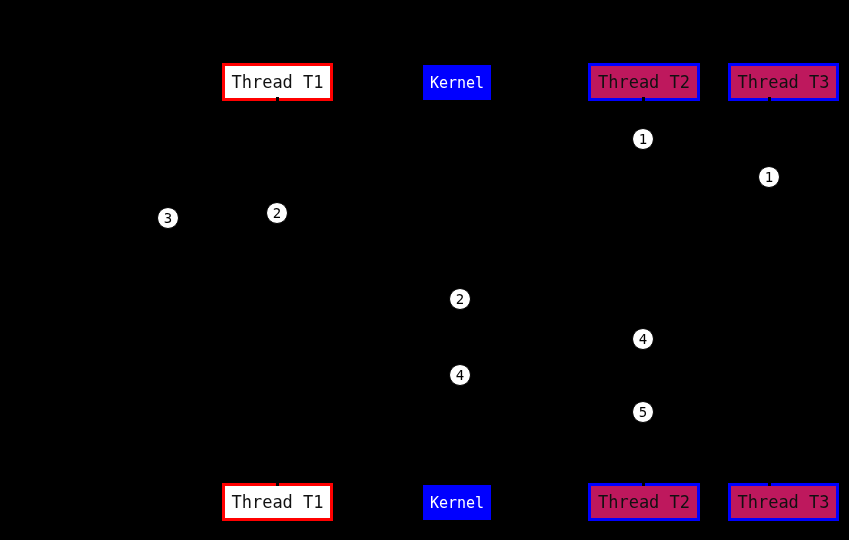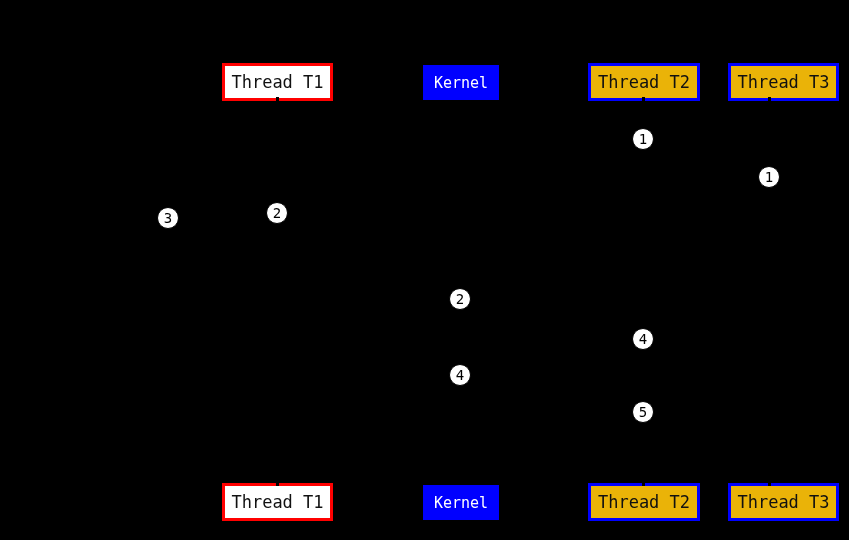--- a/index.html
+++ b/index.html
@@ -28,27 +28,27 @@
     white-space: nowrap;
   }
   .box-red {
     width: 111px; height: 38px;
     background: #ffffff;
     border: 3px solid #ff0000;
     color: #111111;
   }
   .box-blue-border {
     width: 112px; height: 38px;
-    background: #eab308;
+    background: #be185d;
     border: 3px solid #0000ff;
     color: #111111;
   }
   .box-blue-border.t3 { width: 111px; margin-left: 12px; }
   .box-kernel {
-    width: 76px; height: 35px;
+    width: 68px; height: 35px;
     background: #0000ff;
     color: #ffffff;
     font-size: 15px;
   }
   .stub {
     position: absolute;
     width: 3px; height: 5px;
     background: #000000;
     z-index: 3;
   }

